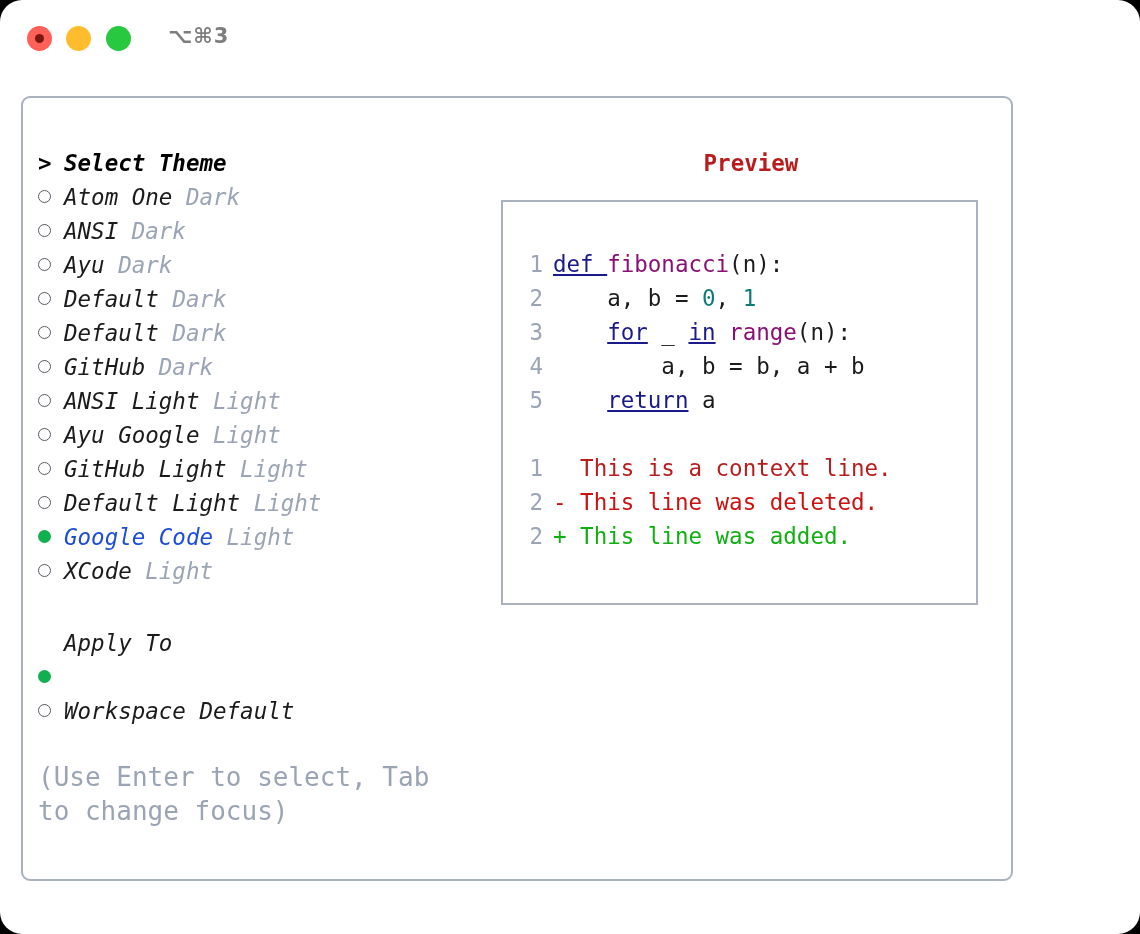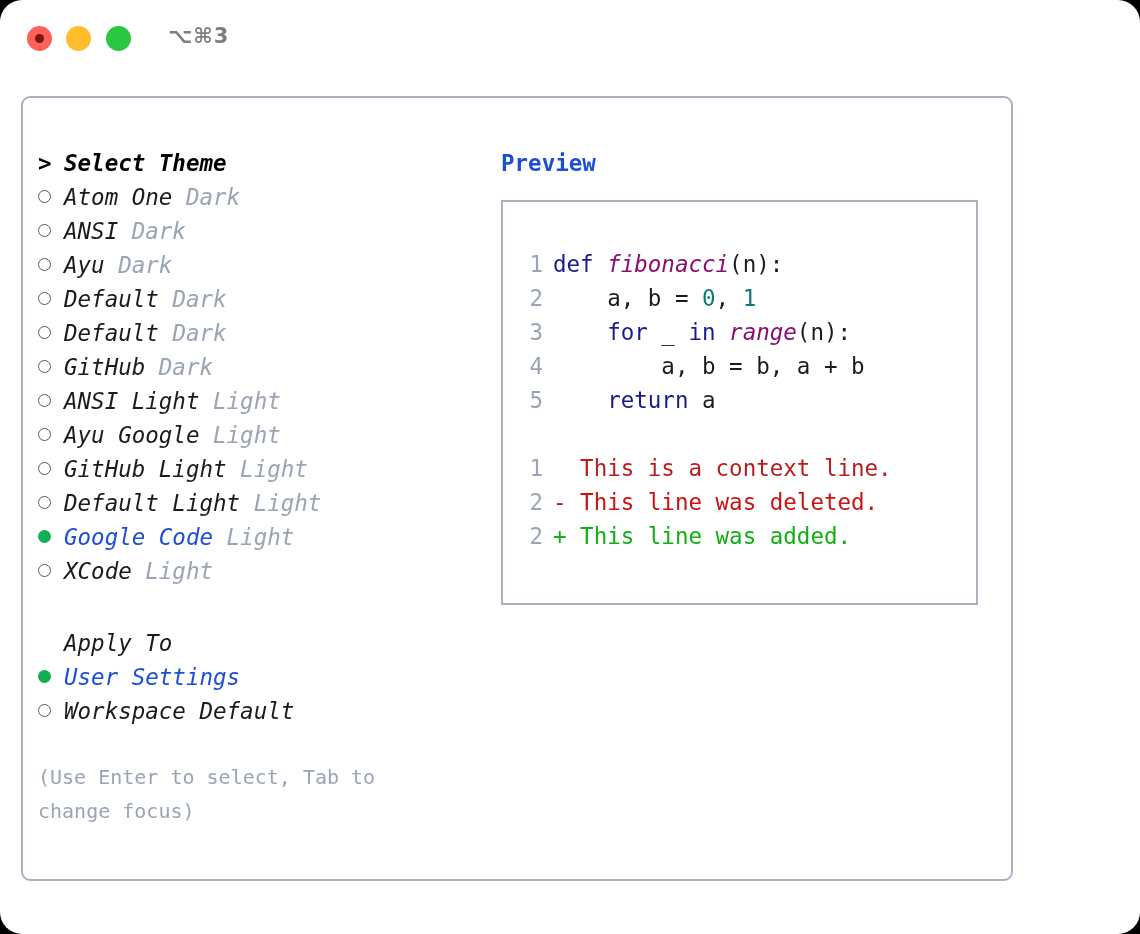--- a/index.html
+++ b/index.html
@@ -114,37 +114,38 @@
   }
   .label-sel { color: #1d4ed8; }
   .label-norm { color: #1b1b1b; }
   .tag { color: #9aa4b4; }
   .gap { height: 38px; }
   #hint {
     position: absolute;
     left: 15px;
     top: 662px;
     width: 420px;
-    font-size: 20px;
+    font-size: 26px;
     line-height: 34px;
     color: #9aa4b4;
   }
 
   
   #right-col {
     position: absolute;
     left: 478px;
     top: 48px;
     width: 500px;
   }
   #preview-title {
     font-size: 22.5px;
     font-weight: bold;
-    color: #1d4ed8;
-    line-height: 34px;
+    color: #b91c1c;
+    line-height: 34px;
+    text-align: center;
   }
   #preview-box {
     margin-top: 20px;
     width: 477px;
     height: 405px;
     border: 2px solid #aab2c0;
     box-sizing: border-box;
     background: #ffffff;
     position: relative;
   }
@@ -157,22 +158,22 @@
     white-space: pre;
   }
   .cline { height: 34px; }
   .lno {
     display: inline-block;
     width: 24px;
     text-align: right;
     color: #9aa4b4;
     margin-right: 10px;
   }
-  .kw   { color: #1a1a8c; }
-  .fn   { color: #8b0f73; font-style: italic; }
+  .kw   { color: #1a1a8c; text-decoration: underline; }
+  .fn   { color: #8b0f73; }
   .num  { color: #0d7a77; }
   .plain{ color: #1b1b1b; }
   .ctx  { color: #b91c1c; }
   .del  { color: #cc1111; }
   .add  { color: #10b010; }
   .blank { height: 34px; }
 </style>
 </head>
 <body>
 
@@ -210,21 +211,21 @@
           <div class="row"><span class="marker"><span class="bullet off"></span></span><span class="label-norm">XCode</span> <span class="tag">Light</span></div>
         </div>
 
       <div class="gap"></div>
 
       <div class="row">
         <span class="marker"></span><span>Apply To</span>
       </div>
 
       <div id="apply-items">
-          <div class="row"><span class="marker"><span class="bullet on"></span></span><span class="label-sel">User Settings</span></div>
+          <div class="row"><span class="marker"><span class="bullet on"></span></span></div>
           <div class="row"><span class="marker"><span class="bullet off"></span></span><span class="label-norm">Workspace Default</span></div>
         </div>
     </div>
 
     <div id="hint">(Use Enter to select, Tab to change focus)</div>
 
     <div id="right-col">
       <div id="preview-title">Preview</div>
       <div id="preview-box">
         <div id="code"><div class="cline"><span class="lno">1</span><span class="kw">def </span><span class="fn">fibonacci</span><span class="plain">(n):</span></div><div class="cline"><span class="lno">2</span><span class="plain">    a, b = </span><span class="num">0</span><span class="plain">, </span><span class="num">1</span></div><div class="cline"><span class="lno">3</span><span class="plain">    </span><span class="kw">for</span><span class="plain"> _ </span><span class="kw">in</span><span class="plain"> </span><span class="fn">range</span><span class="plain">(n):</span></div><div class="cline"><span class="lno">4</span><span class="plain">        a, b = b, a + b</span></div><div class="cline"><span class="lno">5</span><span class="plain">    </span><span class="kw">return</span><span class="plain"> a</span></div><div class="blank"></div><div class="cline"><span class="lno">1</span><span class="ctx"> </span> <span class="ctx">This is a context line.</span></div><div class="cline"><span class="lno">2</span><span class="del">-</span> <span class="del">This line was deleted.</span></div><div class="cline"><span class="lno">2</span><span class="add">+</span> <span class="add">This line was added.</span></div></div>

